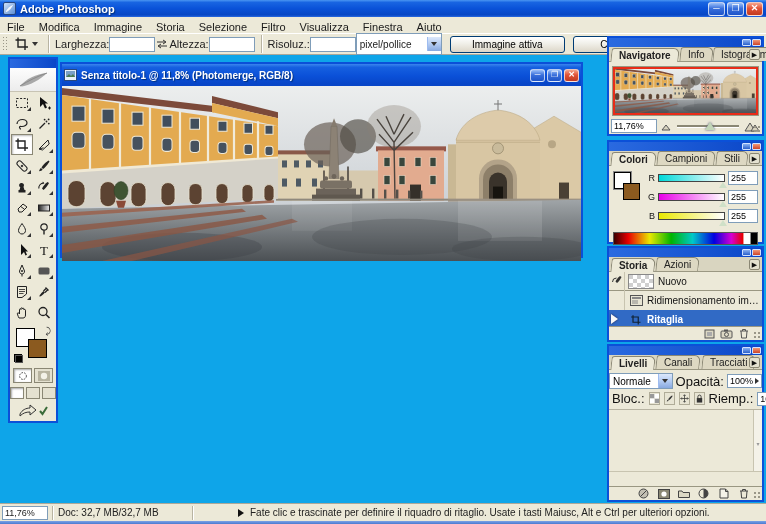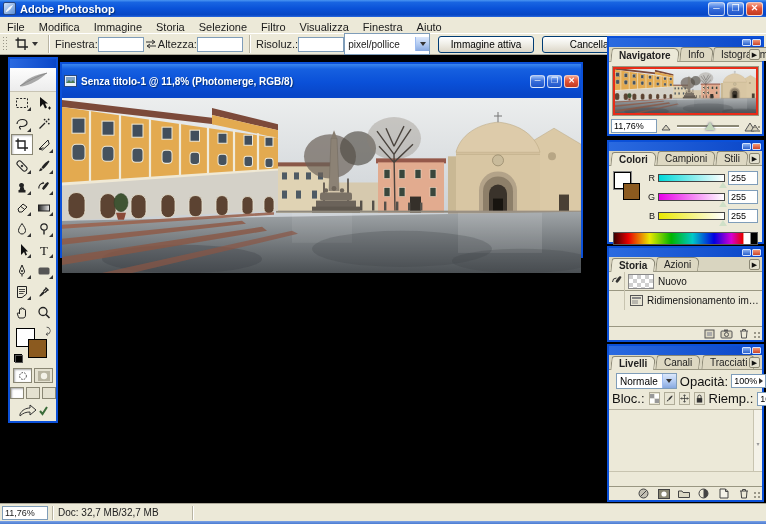--- a/index.html
+++ b/index.html
@@ -1,18 +1,18 @@
 <!DOCTYPE html>
 <html><head>
 <meta charset="utf-8">
 <style>
   * { margin:0; padding:0; box-sizing:border-box; }
   html,body { width:766px; height:524px; }
   body { font-family:"Liberation Sans",sans-serif; font-size:11px; background:#828282; overflow:hidden; }
-  #app { position:relative; width:766px; height:524px; background:#000000; overflow:hidden; }
+  #app { position:relative; width:766px; height:524px; background:#0ea5e9; overflow:hidden; }
 
   
   .titlebar { position:absolute; top:0; left:0; right:0; height:17px;
     background:linear-gradient(180deg,#4a96f2 0%,#1865e2 14%,#0a52d8 50%,#0646c4 88%,#2a6ae0 100%);
     display:flex; align-items:center; padding:0 3px; color:#fff; }
   .titlebar .apptitle { font-weight:bold; font-size:11px; margin-left:4px; text-shadow:1px 1px 1px #00307a; }
   .winbtns { margin-left:auto; display:flex; gap:2px; }
   .wbtn { width:17px; height:14px; border-radius:3px; border:1px solid rgba(255,255,255,.7);
     display:flex; align-items:center; justify-content:center; color:#fff; font-size:9px; line-height:1; }
   .wbtn.blue { background:linear-gradient(180deg,#9cc0f8,#3a70dc 45%,#1e54c8); }
@@ -62,21 +62,21 @@
   .maskrow { display:flex; justify-content:center; gap:2px; margin-top:4px; }
   .mbtn { width:19px; height:15px; border:1px solid #8a8774; background:#e4e1d0; display:flex; align-items:center; justify-content:center; }
   .mbtn.sel { background:#fff; box-shadow:inset 1px 1px 2px #aaa; }
   .screenrow { display:flex; justify-content:center; gap:2px; margin-top:4px; }
   .sbtn { width:14px; height:12px; border:1px solid #8a8774; background:#e4e1d0; }
   .sbtn.sel { background:#fff; box-shadow:inset 1px 1px 2px #aaa; }
   .irrow { display:flex; justify-content:center; margin-top:4px; }
 
   
   #docwin { position:absolute; left:60px; top:62px; width:523px; height:196px; border:2px solid #0b50d8; background:#ece9d8; }
-  .doc-title { height:34px; background:linear-gradient(180deg,#3a86ee 0%,#1660e0 15%,#0a50d8 55%,#0846c8 90%); display:flex; align-items:center; padding:0 2px; color:#fff; }
+  .doc-title { height:22px; background:linear-gradient(180deg,#3a86ee 0%,#1660e0 15%,#0a50d8 55%,#0846c8 90%); display:flex; align-items:center; padding:0 2px; color:#fff; }
   .doc-title .txt { font-weight:bold; font-size:10px; margin-left:4px; text-shadow:1px 1px 1px #00307a; white-space:nowrap; }
   .doc-title .winbtns .wbtn { width:15px; height:13px; font-size:8px; }
   .doc-img { width:519px; height:175px; display:block; }
 
   
   #p-nav { left:607px; top:36px; width:157px; height:100px; }
   #p-col { left:607px; top:140px; width:157px; height:104px; }
   #p-his { left:607px; top:246px; width:157px; height:96px; }
   #p-lay { left:607px; top:344px; width:157px; height:158px; }
 
@@ -124,21 +124,21 @@
   .hrow.sel .well { border-right-color:#316ac5; }
   .hptr { position:absolute; left:2px; top:4px; width:0; height:0; border-top:5px solid transparent; border-bottom:5px solid transparent; border-left:7px solid #f8f8f8; filter:drop-shadow(0 0 1px #224); }
   .panel-bottom { position:absolute; left:0; right:0; bottom:0; height:14px; border-top:1px solid #9a9782; background:#ece9d8;
     display:flex; align-items:center; justify-content:flex-end; gap:4px; padding:0 12px 0 0; }
   .pbicon { width:13px; height:11px; display:flex; align-items:center; justify-content:center; }
   .cornergrip { position:absolute; right:1px; bottom:1px; width:8px; height:8px;
     background-image:radial-gradient(#9a9788 35%, transparent 37%); background-size:4px 4px; }
   .ellip { overflow:hidden; text-overflow:ellipsis; white-space:nowrap; flex:1; }
 
   
-  .lay-controls { display:flex; align-items:center; gap:3px; padding:3px 7px 2px; }
+  .lay-controls { display:flex; align-items:center; gap:3px; padding:3px 0 2px; }
   .blend { width:86px; height:16px; }
   .small-lbl { font-size:13px; color:#111; }
   .valbox { display:flex; align-items:center; height:14px; border:1px solid #7f9db9; background:#fff; font-size:9px; padding:0 2px; gap:2px; }
   .valbox .sp { width:0;height:0;border-top:3px solid transparent;border-bottom:3px solid transparent;border-left:4px solid #333; }
   .lockrow { display:flex; align-items:center; gap:4px; padding:0 3px 3px; border-bottom:1px solid #b8b4a2; }
   .lockrow .ic { width:13px; height:13px; border:1px solid #b0ac98; background:#e8e5d4; display:flex; align-items:center; justify-content:center; }
   .layrow { display:flex; align-items:center; height:18px; background:#316ac5; color:#fff; font-weight:bold; font-size:10px; }
   .layrow .well { width:15px; height:18px; border-right:1px solid #4a7ed0; display:flex; align-items:center; justify-content:center; }
   .lthumb { width:34px; height:13px; border:1px solid #222; margin:0 4px; background:#888; }
   .lay-empty { height:62px; background:#ece9d8; border-bottom:1px solid #c8c4b0; position:relative; }
@@ -334,39 +334,39 @@
   <div class="optionsbar">
     <span class="grip-v"></span>
     <span class="tool-preset">
       <svg class="ti" viewBox="0 0 16 16">
           <path d="M4 1.5 V11 H14" fill="none" stroke="#222" stroke-width="1.4"></path>
           <path d="M1.5 4 H11 V14" fill="none" stroke="#222" stroke-width="1.4"></path>
         </svg>
       <span class="dd-arrow"></span>
     </span>
     <span class="sep"></span>
-    <span>Finestra:</span>
+    <span>Larghezza:</span>
     <input class="opt-input" style="">
     <svg width="14" height="12" viewBox="0 0 14 12">
         <path d="M2 4 H10 M8 2 L11 4 L8 6" stroke="#333" fill="none"></path>
         <path d="M12 8 H4 M6 6 L3 8 L6 10" stroke="#333" fill="none"></path>
       </svg>
     <span>Altezza:</span>
     <input class="opt-input" style="">
     <span class="sep"></span>
     <span>Risoluz.:</span>
     <input class="opt-input" style="">
     <span class="xp-select" style="width:86px">
       <span class="ellip">pixel/pollice</span>
       <span class="arrowbox">
           <span class="dd-arrow"></span>
         </span>
     </span>
     <span style="width:8px"></span>
-    <button class="xpbtn" style="width:96px;justify-content:center">Immagine attiva</button>
+    <button class="xpbtn" style="width:115px;justify-content:center">Immagine attiva</button>
     <span style="width:8px"></span>
     <button class="xpbtn" style="width:94px;justify-content:center">Cancella</button>
   </div>
 
   <div id="toolbox" class="palette-frame">
     <div class="pal-title"></div>
     <div class="feather">
       <svg width="34" height="18" viewBox="0 0 34 18">
           <path d="M4 15 C10 8 20 3 31 2 C24 9 14 14 6 15.5 Z" fill="#a8a8a8"></path>
           <path d="M4 15 C12 10 22 5 31 2" stroke="#8a8a8a" fill="none"></path>
@@ -659,20 +659,31 @@
       <span class="well"></span>
       <span class="hicon">
           <svg width="13" height="11" viewBox="0 0 13 11">
             <rect x="0.5" y="0.5" width="12" height="10" fill="#e8e5d4" stroke="#555"></rect>
             <rect x="2" y="2" width="9" height="2" fill="#888"></rect>
             <path d="M2 6 h6 M2 8 h6" stroke="#888"></path>
           </svg>
         </span>
       <span class="ellip">Ridimensionamento immagi...</span>
     </div>
+    <div class="hrow sel">
+      <span class="hptr"></span>
+      <span class="well"></span>
+      <span class="hicon">
+          <svg width="12" height="12" viewBox="0 0 16 16">
+            <path d="M4 1.5 V11 H14" fill="none" stroke="#123" stroke-width="1.6"></path>
+            <path d="M1.5 4 H11 V14" fill="none" stroke="#123" stroke-width="1.6"></path>
+          </svg>
+        </span>
+      <span class="ellip">Ritaglia</span>
+    </div>
     <div class="panel-bottom">
       <span class="pbicon">
           <svg width="11" height="10" viewBox="0 0 11 10">
             <rect x="1" y="1" width="9" height="8" fill="#dcd8c4" stroke="#555"></rect>
             <rect x="3" y="3" width="5" height="4" fill="#aaa"></rect>
           </svg>
         </span>
       <span class="pbicon">
           <svg width="13" height="10" viewBox="0 0 13 10">
             <rect x="1" y="2" width="11" height="7" rx="1" fill="#dcd8c4" stroke="#555"></rect>
@@ -787,16 +798,20 @@
         </span>
       <span class="cornergrip"></span>
     </div>
   </div>
 
   <div id="statusbar">
     <span class="st-zoom">11,76%</span>
     <span class="st-sep"></span>
     <span class="st-doc">Doc: 32,7 MB/32,7 MB</span>
     <span class="st-sep"></span>
+    <span class="st-hint">
+      <span class="tri-r"></span>
+      <span>Fate clic e trascinate per definire il riquadro di ritaglio. Usate i tasti Maiusc, Alt e Ctrl per ulteriori opzioni.</span>
+    </span>
   </div>
   <div id="winbottom"></div>
 
 </div>
 
 </body></html>

